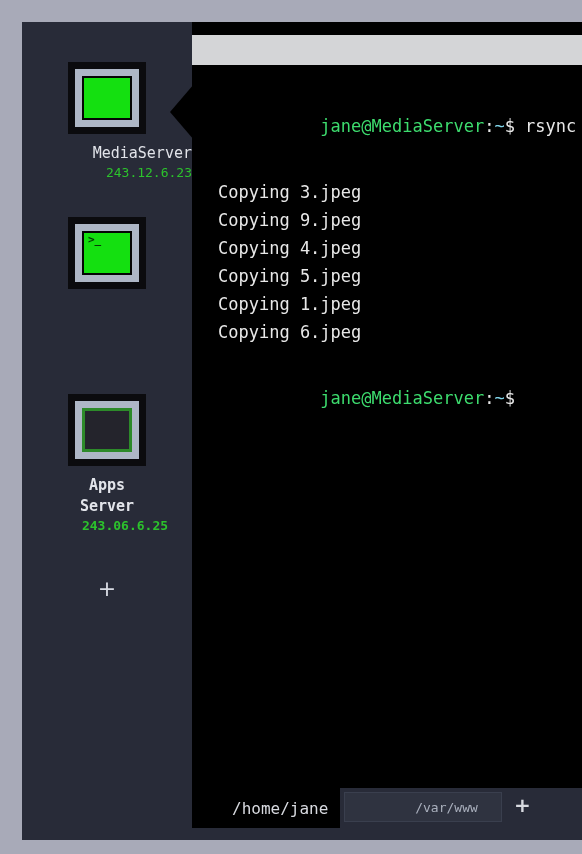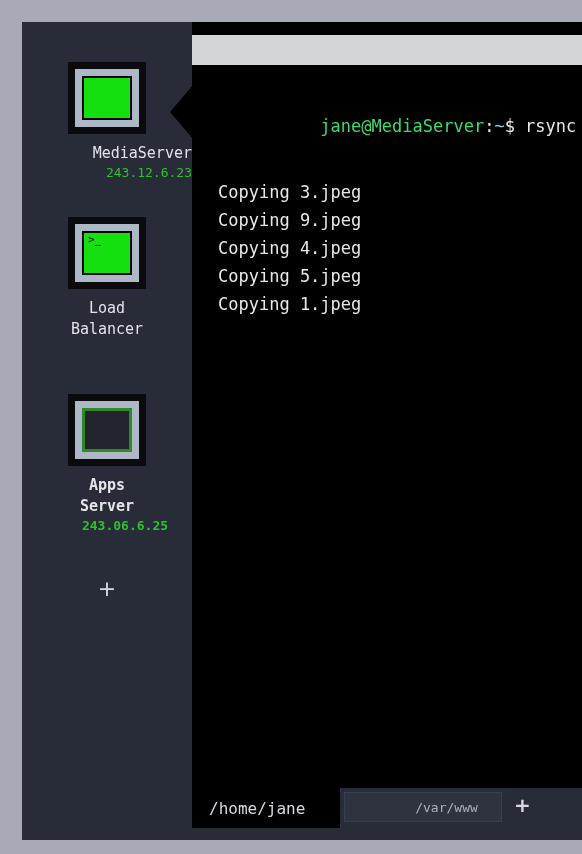--- a/index.html
+++ b/index.html
@@ -213,21 +213,21 @@
     cursor: pointer;
     user-select: none;
   }
 
   .tab.active {
     background: #000000;
     color: #d8dae0;
     font-size: 16px;
     width: 148px;
     justify-content: flex-start;
-    padding-left: 17px;
+    padding-left: 40px;
   }
 
   .tab.inactive {
     background: #2f3340;
     color: #aab0bd;
     font-size: 13px;
     width: 158px;
     margin-left: 4px;
     margin-top: 4px;
     height: 30px;
@@ -267,21 +267,20 @@
             <div class="server-ip">243.12.6.23</div>
           </div>
           <div class="server-item" style="top: 195px;">
             <div class="server-icon">
               <div class="server-bezel">
                 <div class="server-display on">
                   <span class="prompt-glyph">&gt;_</span>
                 </div>
               </div>
             </div>
-            <div class="server-name">Load<br>Balancer</div>
           </div>
           <div class="server-item" style="top: 372px; font-weight: bold;">
             <div class="server-icon">
               <div class="server-bezel">
                 <div class="server-display off"></div>
               </div>
             </div>
             <div class="server-name">Apps<br>Server</div>
             <div class="server-ip">243.06.6.25</div>
           </div>
@@ -303,24 +302,28 @@
         </div>
 
         <div class="term-line spacer"></div>
 
         <div id="output-lines">
             <div class="term-line c-out">Copying 3.jpeg</div>
             <div class="term-line c-out">Copying 9.jpeg</div>
             <div class="term-line c-out">Copying 4.jpeg</div>
             <div class="term-line c-out">Copying 5.jpeg</div>
             <div class="term-line c-out">Copying 1.jpeg</div>
+            <div class="term-line c-out">Copying 6.jpeg</div>
           </div>
 
         <div class="term-line spacer"></div>
 
+        <div class="term-line">
+          <span class="c-user">jane@MediaServer</span><span class="c-punct">:</span><span class="c-path">~</span><span class="c-punct">$</span>
+        </div>
 
       </div>
 
       <div id="tab-bar">
         <div id="tab-list" style="display:flex;align-items:flex-start;">
             <div class="tab active">/home/jane</div>
             <div class="tab inactive">/var/www</div>
           </div>
         <div id="new-tab-button">+</div>
       </div>

